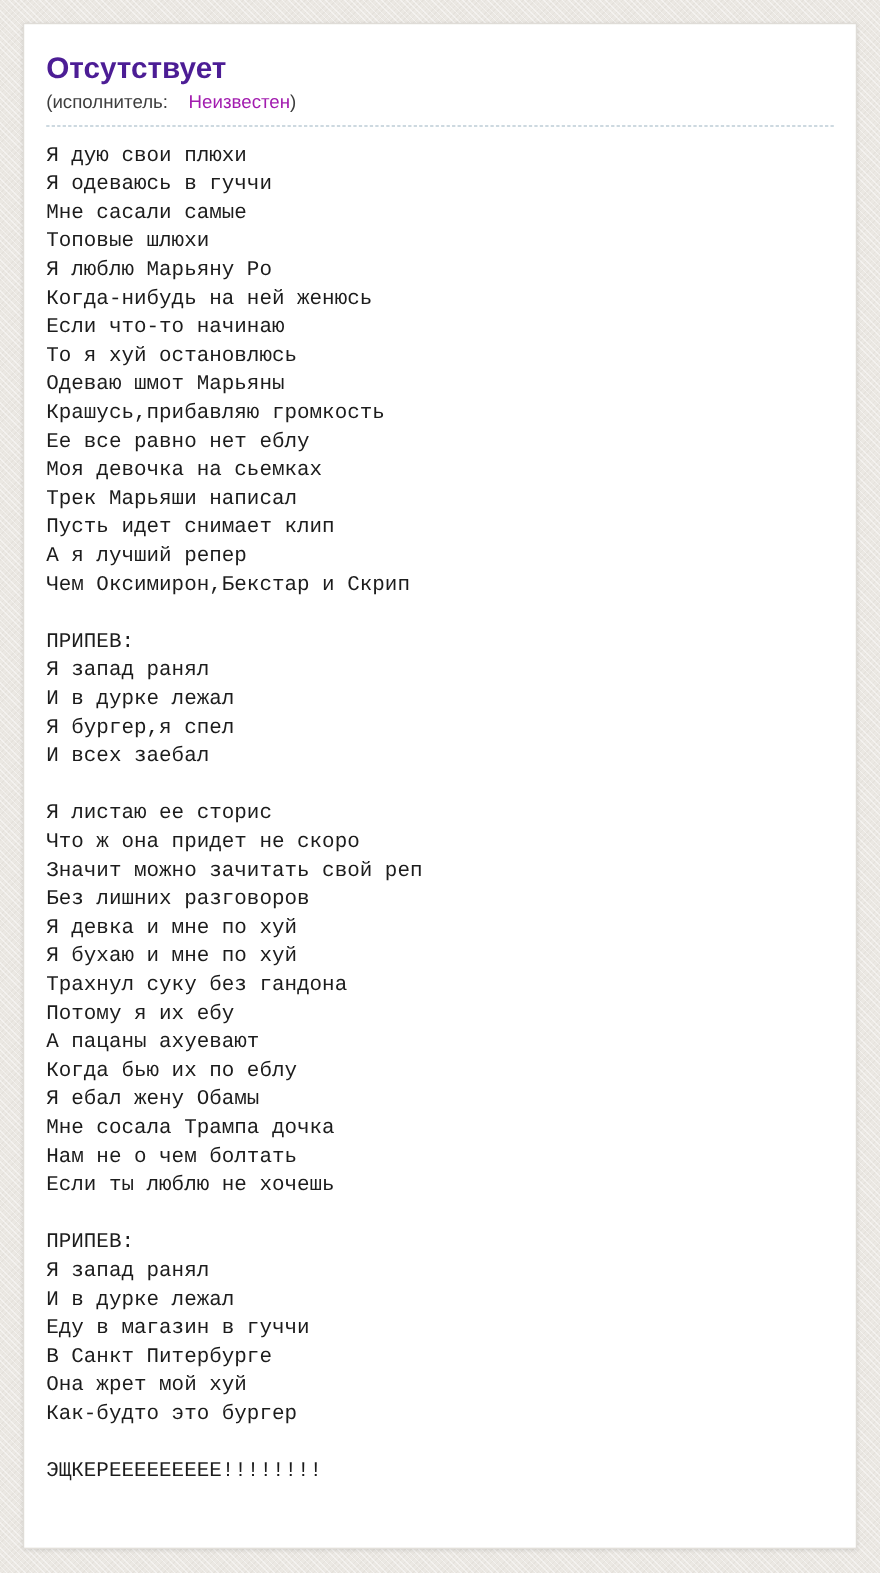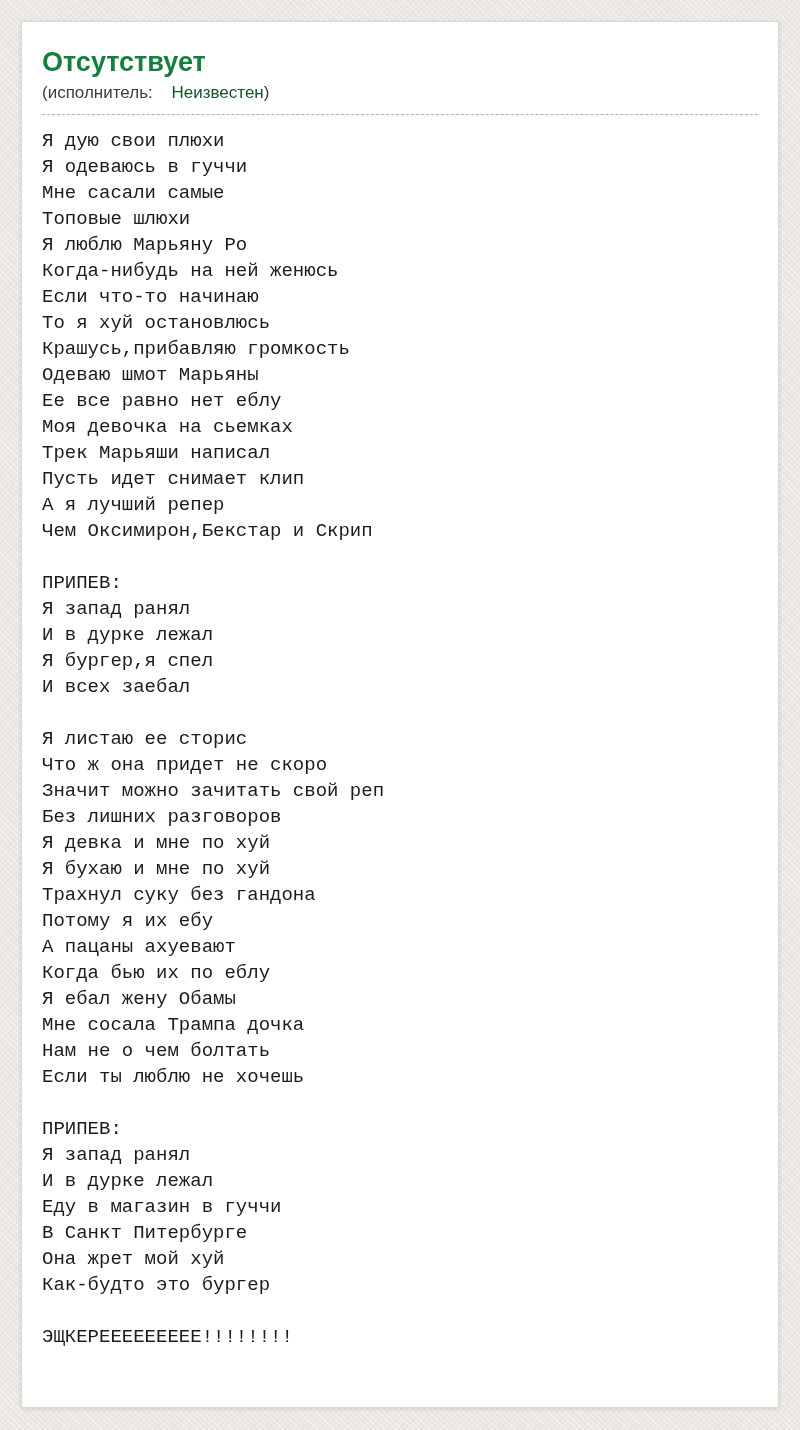--- a/index.html
+++ b/index.html
@@ -24,34 +24,34 @@
     width: 758px;
     min-height: 1387px;
     box-sizing: border-box;
     background: #ffffff;
     border: 1px solid #dcd9d3;
     box-shadow: 0 1px 4px rgba(0,0,0,0.12);
     padding: 26px 20px 30px 20px;
   }
   .title {
     margin: 0 0 5px 0;
-    color: #15803d;
+    color: #4c1d95;
     font-size: 27px;
     font-weight: bold;
     line-height: 1.1;
   }
   .subtitle {
     font-size: 17px;
     color: #3d3d3d;
     padding-bottom: 11px;
     border-bottom: 1px dashed #9cb3c2;
     line-height: 1.2;
   }
   .artist-link {
-    color: #14532d;
+    color: #a21caf;
     text-decoration: none;
     cursor: pointer;
     padding-left: 14px;
   }
   .lyrics {
     margin-top: 13px;
     font-size: 19px;
     color: #1c1c1c;
     font-family: Liberation Mono, monospace;
   }
@@ -71,22 +71,22 @@
   </div>
   <div class="lyrics">
       <div class="lyric-line">Я дую свои плюхи</div>
       <div class="lyric-line">Я одеваюсь в гуччи</div>
       <div class="lyric-line">Мне сасали самые</div>
       <div class="lyric-line">Топовые шлюхи</div>
       <div class="lyric-line">Я люблю Марьяну Ро</div>
       <div class="lyric-line">Когда-нибудь на ней женюсь</div>
       <div class="lyric-line">Если что-то начинаю</div>
       <div class="lyric-line">То я хуй остановлюсь</div>
+      <div class="lyric-line">Одеваю шмот Марьяны</div>
       <div class="lyric-line">Крашусь,прибавляю громкость</div>
-      <div class="lyric-line">Одеваю шмот Марьяны</div>
       <div class="lyric-line">Ее все равно нет еблу</div>
       <div class="lyric-line">Моя девочка на сьемках</div>
       <div class="lyric-line">Трек Марьяши написал</div>
       <div class="lyric-line">Пусть идет снимает клип</div>
       <div class="lyric-line">А я лучший репер</div>
       <div class="lyric-line">Чем Оксимирон,Бекстар и Скрип</div>
       <div class="lyric-line">&nbsp;</div>
       <div class="lyric-line">ПРИПЕВ:</div>
       <div class="lyric-line">Я запад ранял</div>
       <div class="lyric-line">И в дурке лежал</div>

